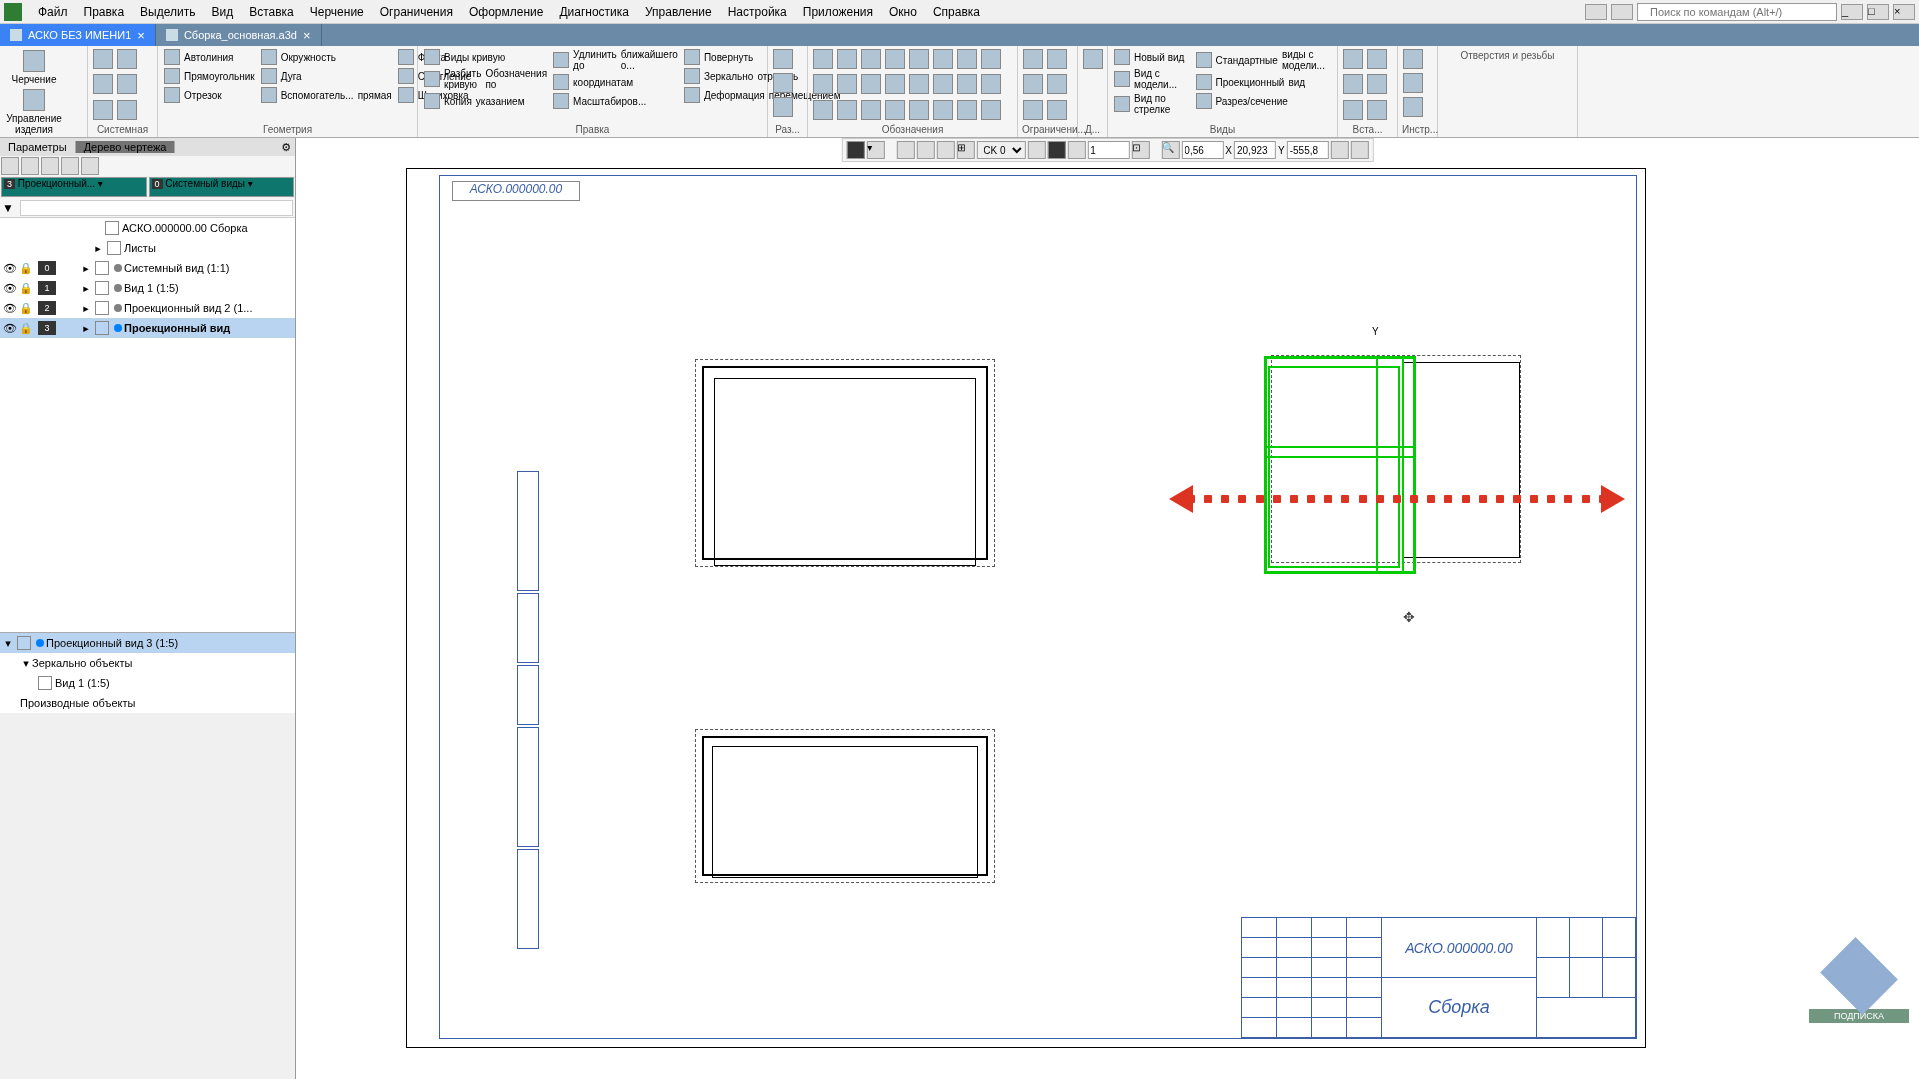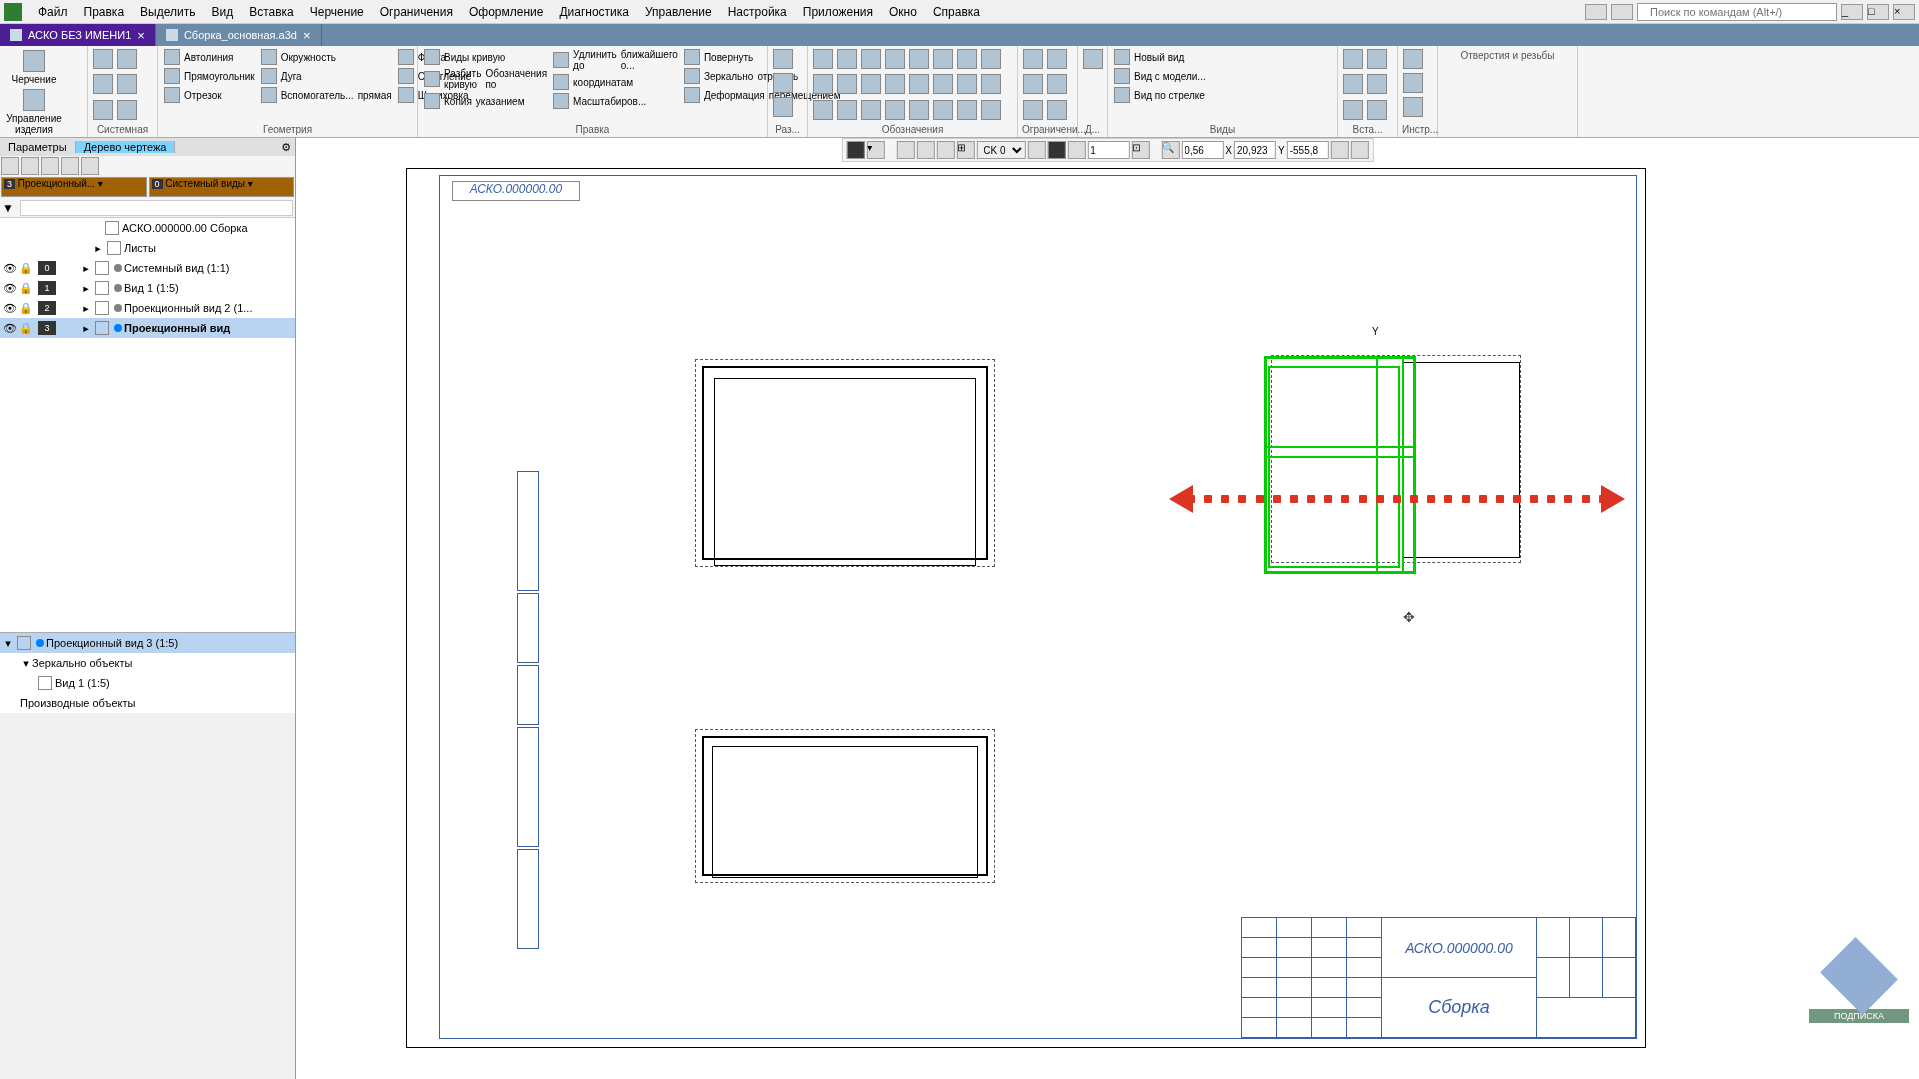--- a/index.html
+++ b/index.html
@@ -9,46 +9,46 @@
 .menubar { height: 24px; background: #f0f0f0; display: flex; align-items: center; padding: 0 4px; border-bottom: 1px solid #ccc; }
 .menubar .logo { width: 18px; height: 18px; background: #2e7d32; margin-right: 8px; }
 .menubar .mitem { padding: 2px 8px; cursor: pointer; font-size: 12px; }
 .menubar .right { margin-left: auto; display: flex; gap: 4px; align-items: center; }
 .menubar .winbtn { width: 22px; height: 16px; background: #ddd; border: 1px solid #999; }
 .menubar .search { width: 200px; height: 18px; border: 1px solid #999; padding: 0 12px; font-size: 11px; background: #fff; }
 
 
 .doctabs { height: 22px; background: #6b8aa8; display: flex; align-items: stretch; }
 .doctab { padding: 2px 10px; background: #6b8aa8; color: #fff; display: flex; align-items: center; gap: 6px; font-size: 11px; cursor: pointer; border-right: 1px solid #4a6a88; }
-.doctab.active { background: #4c1d95; text-align: center; }
+.doctab.active { background: #3b82f6; text-align: center; }
 .doctab-close { font-size: 13px; cursor: pointer; }
 .doctab .tabicon { width: 12px; height: 12px; background: #c9dce6; }
 
 
 .ribbon { height: 92px; background: #f5f5f5; border-bottom: 1px solid #aaa; display: flex; }
 .ribbon-group { border-right: 1px solid #ccc; padding: 2px 4px; display: flex; flex-direction: column; }
 .ribbon-group-body { flex: 1; display: flex; gap: 2px; }
 .ribbon-group-footer { font-size: 10px; color: #555; text-align: center; padding-top: 2px; }
 .rbtn-large { display: flex; flex-direction: column; align-items: center; padding: 2px; cursor: pointer; width: 60px; font-size: 10px; text-align: center; }
 .rbtn-large .ricon { width: 22px; height: 22px; background: #b0c4d4; border: 1px solid #888; margin-bottom: 2px; }
 .rcol { display: flex; flex-direction: column; gap: 1px; }
 .rbtn-small { display: flex; align-items: center; padding: 1px 2px; cursor: pointer; font-size: 10px; gap: 4px; }
 .rbtn-small .ricon { width: 16px; height: 16px; background: #b0c4d4; border: 1px solid #888; flex-shrink: 0; }
 .ricon-only { width: 20px; height: 20px; background: #b0c4d4; border: 1px solid #888; cursor: pointer; margin: 1px; }
 
 
 .left-panel { position: absolute; top: 138px; left: 0; width: 296px; bottom: 0; background: #f0f0f0; border-right: 1px solid #999; }
 .panel-header { height: 18px; background: #e0e0e0; display: flex; align-items: center; font-size: 11px; }
 .panel-header .ph-item { padding: 0 8px; border-right: 1px solid #aaa; cursor: pointer; }
-.panel-header .ph-item.active { background: #7dd3fc; }
+.panel-header .ph-item.active { background: #737373; }
 .panel-header .settings { margin-left: auto; padding: 0 4px; cursor: pointer; }
 .panel-toolbar { height: 20px; background: #f5f5f5; display: flex; gap: 2px; padding: 1px; }
 .panel-toolbar .pticon { width: 18px; height: 18px; background: #ddd; border: 1px solid #999; cursor: pointer; }
 .panel-combo { height: 22px; display: flex; gap: 2px; padding: 1px; }
-.panel-combo select, .panel-combo .pc-sel { flex: 1; height: 20px; font-size: 10px; border: 1px solid #999; background: #a16207; padding: 0 2px; }
+.panel-combo select, .panel-combo .pc-sel { flex: 1; height: 20px; font-size: 10px; border: 1px solid #999; background: #0f766e; padding: 0 2px; }
 .filter-row { height: 20px; background: #f5f5f5; display: flex; align-items: center; padding: 0 2px; gap: 4px; border-bottom: 1px solid #ccc; }
 .filter-icon { width: 14px; height: 14px; cursor: pointer; font-size: 12px; }
 .filter-input { flex: 1; height: 16px; border: 1px solid #ccc; padding: 0 2px; font-size: 10px; }
 
 .tree { background: #fff; overflow: auto; }
 .tree-upper { height: 415px; border-bottom: 1px solid #aaa; }
 .tree-lower { }
 .tree-row { display: flex; align-items: center; height: 20px; padding: 0 2px; cursor: pointer; font-size: 11px; }
 .tree-row.selected { background: #b8d4f0; }
 .tree-row .eye { width: 16px; text-align: center; }
@@ -342,20 +342,36 @@
             <div class="ricon"></div>
             <span>Новый вид</span>
           </div>
         <div class="rbtn-small">
             <div class="ricon"></div>
             <span>Вид с модели...</span>
           </div>
         <div class="rbtn-small">
             <div class="ricon"></div>
             <span>Вид по стрелке</span>
+          </div>
+      </div>
+      <div class="rcol">
+        <div class="rbtn-small">
+            <div class="ricon"></div>
+            <span>Стандартные</span> 
+            <span>виды с модели...</span>
+          </div>
+        <div class="rbtn-small">
+            <div class="ricon"></div>
+            <span>Проекционный</span> 
+            <span>вид</span>
+          </div>
+        <div class="rbtn-small">
+            <div class="ricon"></div>
+            <span>Разрез/сечение</span>
           </div>
       </div>
     </div>
     <div class="ribbon-group-footer">Виды</div>
   </div>
   <div class="ribbon-group" style="width:60px">
     <div class="ribbon-group-body" style="flex-wrap:wrap">
       <div class="ricon-only"></div>
         <div class="ricon-only"></div>
       <div class="ricon-only"></div>

